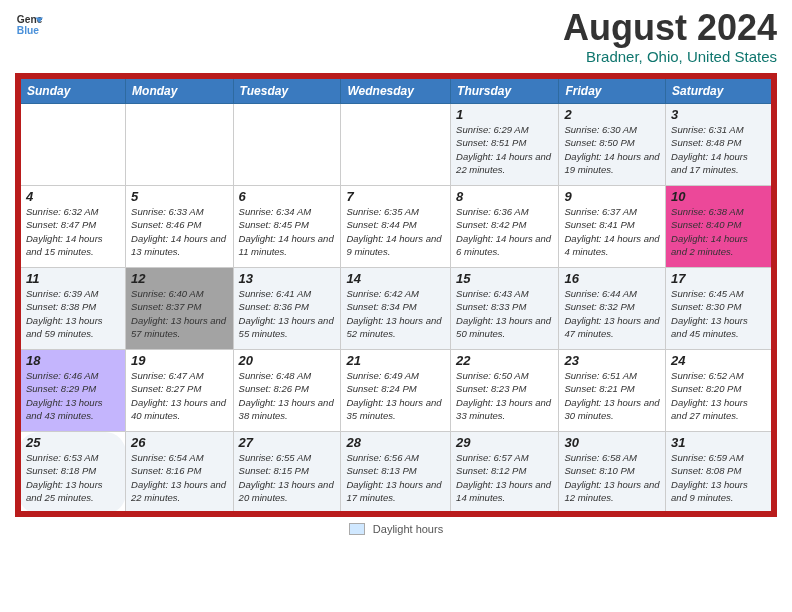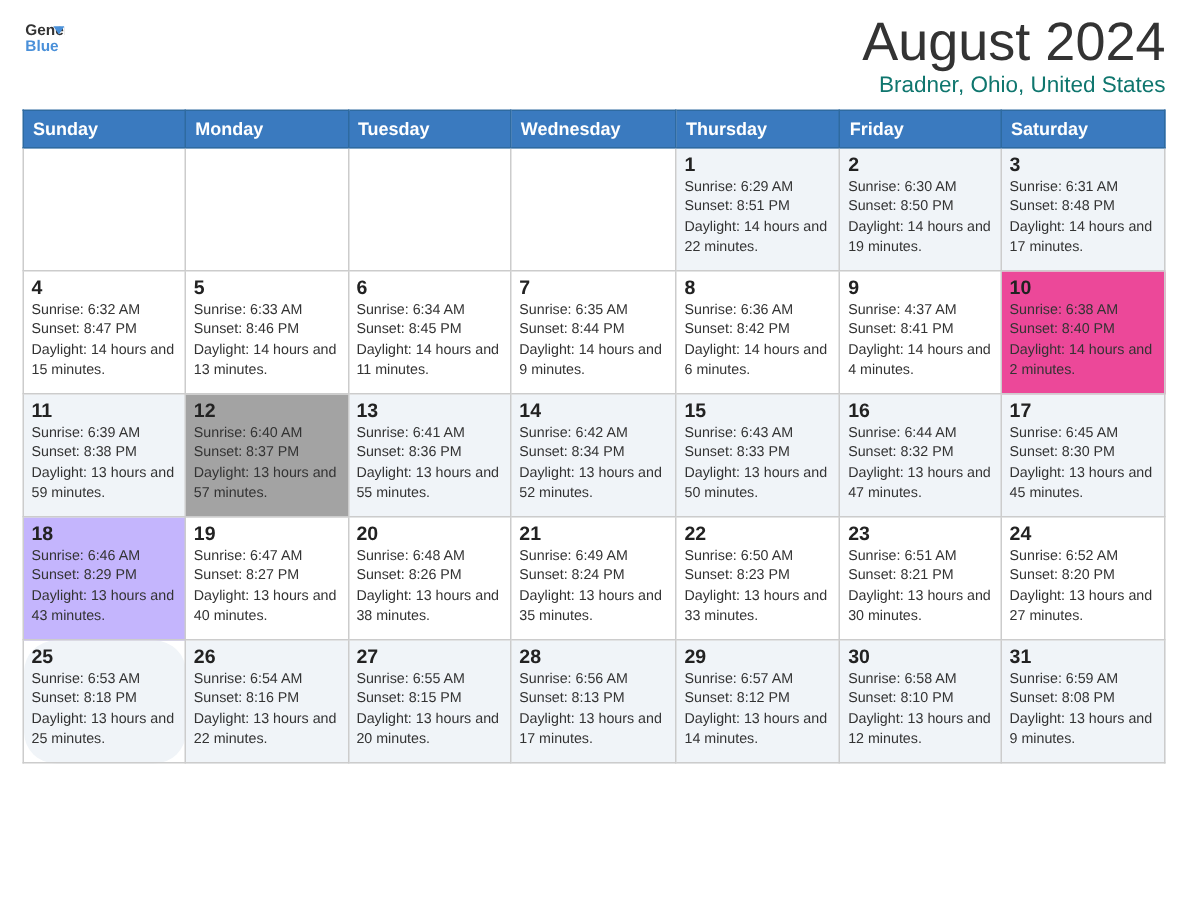--- a/index.html
+++ b/index.html
@@ -27,33 +27,34 @@
     }
     .logo-icon {
       width: 28px;
       height: 28px;
     }
     .title-block {
       text-align: right;
     }
     .month-title {
       font-size: 36px;
-      font-weight: 400;
+      font-weight: 700;
       color: #333;
       line-height: 1;
     }
     .location {
       font-size: 15px;
       color: #0f766e;
       margin-top: 2px;
     }
     .calendar {
       width: 100%;
       border-collapse: collapse;
-      border: 1px solid #b91c1c;
+      border: 6px solid #b91c1c;
+      font-style: italic;
     }
     .calendar th {
       background-color: #3a7abf;
       color: #fff;
       font-size: 12px;
       font-weight: bold;
       text-align: left;
       padding: 5px 6px;
       border: 1px solid #2e6aa0;
     }
@@ -194,21 +195,21 @@
           </td>
           <td style="background: rgb(255, 255, 255);">
             <span class="day-num">8</span>
             <div class="day-info">Sunrise: 6:36 AM
 Sunset: 8:42 PM
 Daylight: 14 hours
 and 6 minutes.</div>
           </td>
           <td style="background: rgb(255, 255, 255);">
             <span class="day-num">9</span>
-            <div class="day-info">Sunrise: 4:37 AM
+            <div class="day-info">Sunrise: 6:37 AM
 Sunset: 8:41 PM
 Daylight: 14 hours
 and 4 minutes.</div>
           </td>
           <td style="background: #ec4899;">
             <span class="day-num">10</span>
             <div class="day-info">Sunrise: 6:38 AM
 Sunset: 8:40 PM
 Daylight: 14 hours
 and 2 minutes.</div>
@@ -363,13 +364,17 @@
             <span class="day-num">31</span>
             <div class="day-info">Sunrise: 6:59 AM
 Sunset: 8:08 PM
 Daylight: 13 hours
 and 9 minutes.</div>
           </td>
         </tr>
       </tbody>
   </table>
 
+  <div class="footer">
+    <span class="legend-box"></span>
+    <span>Daylight hours</span>
+  </div>
 </div>
 
 </body></html>

